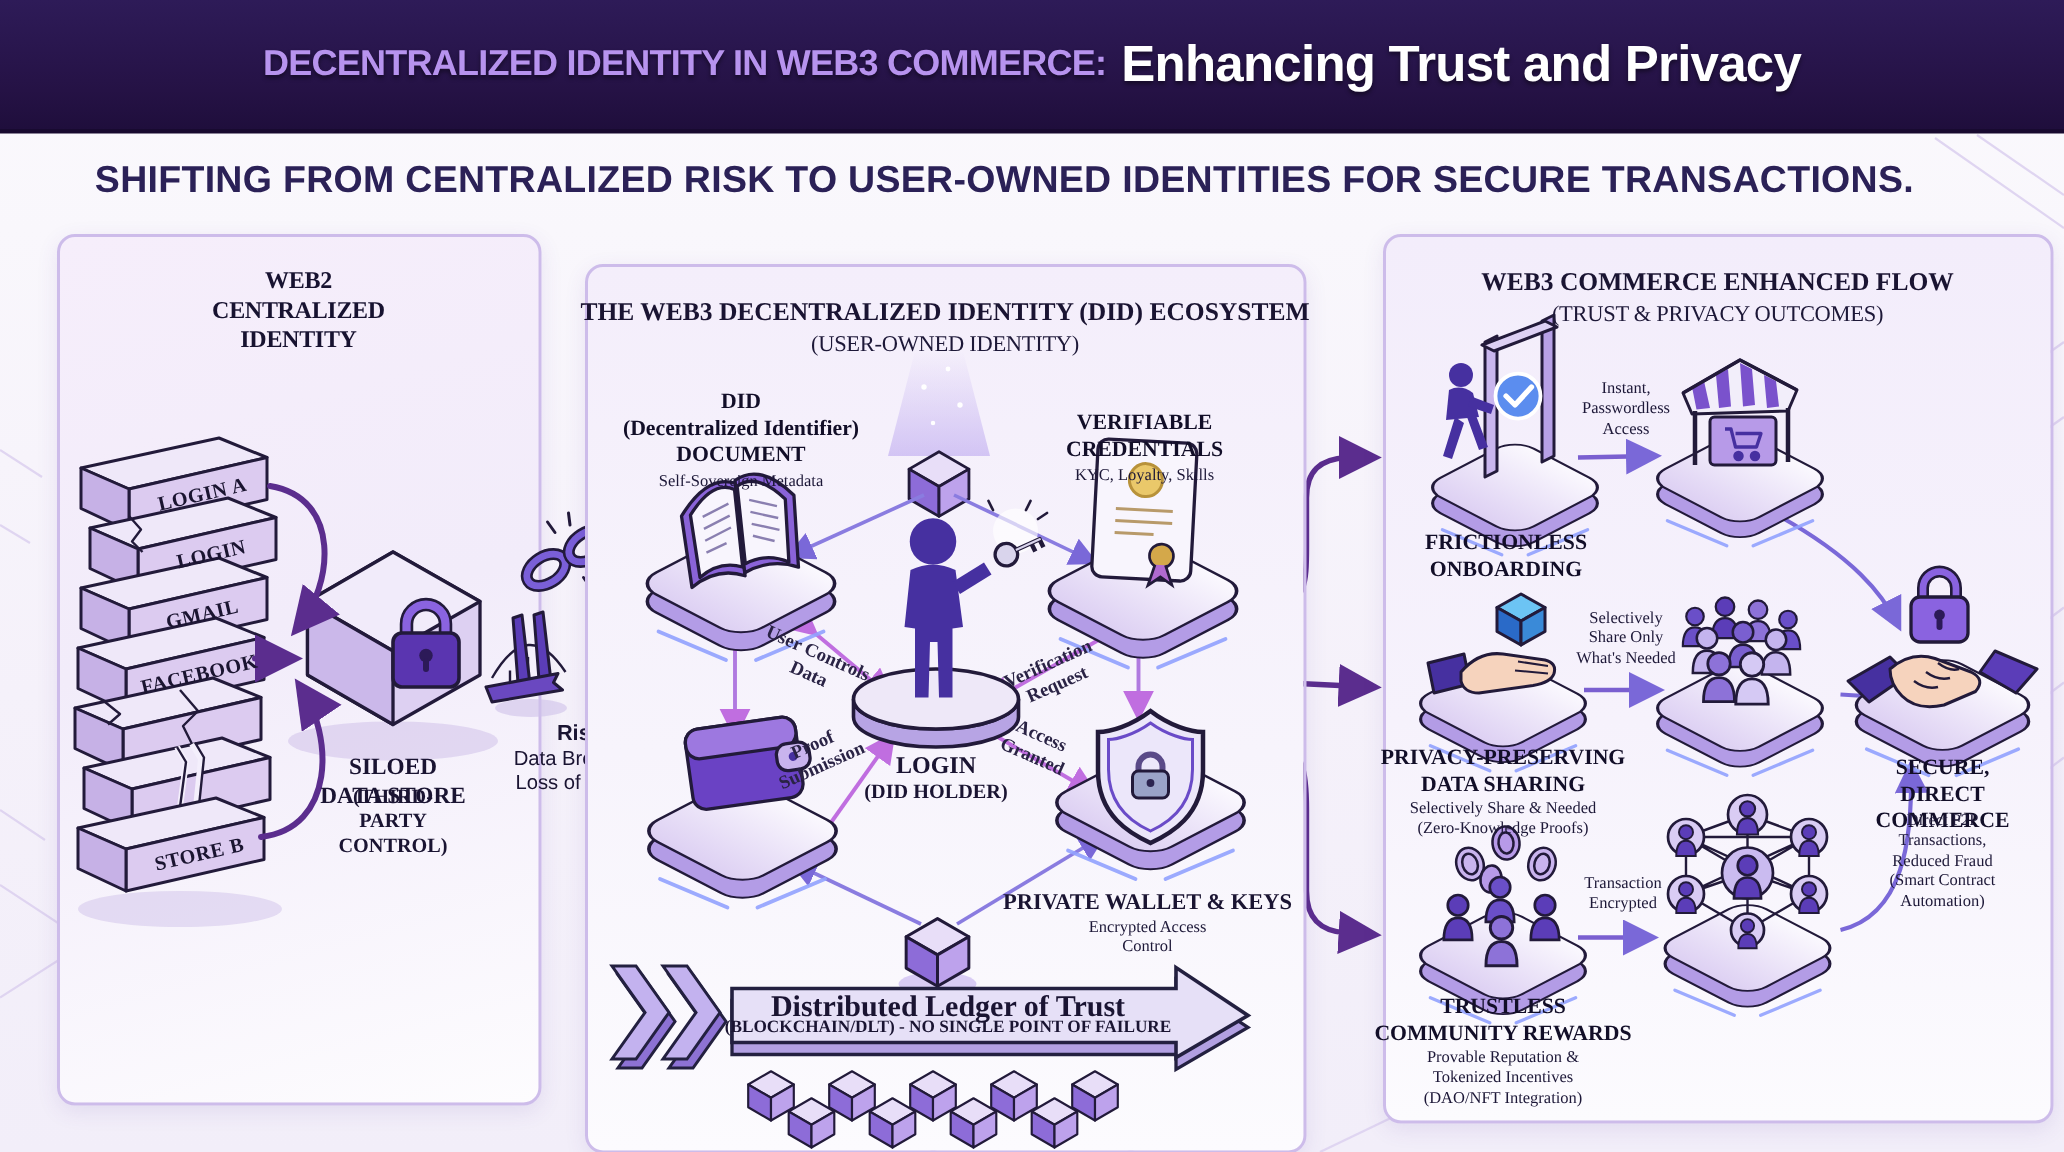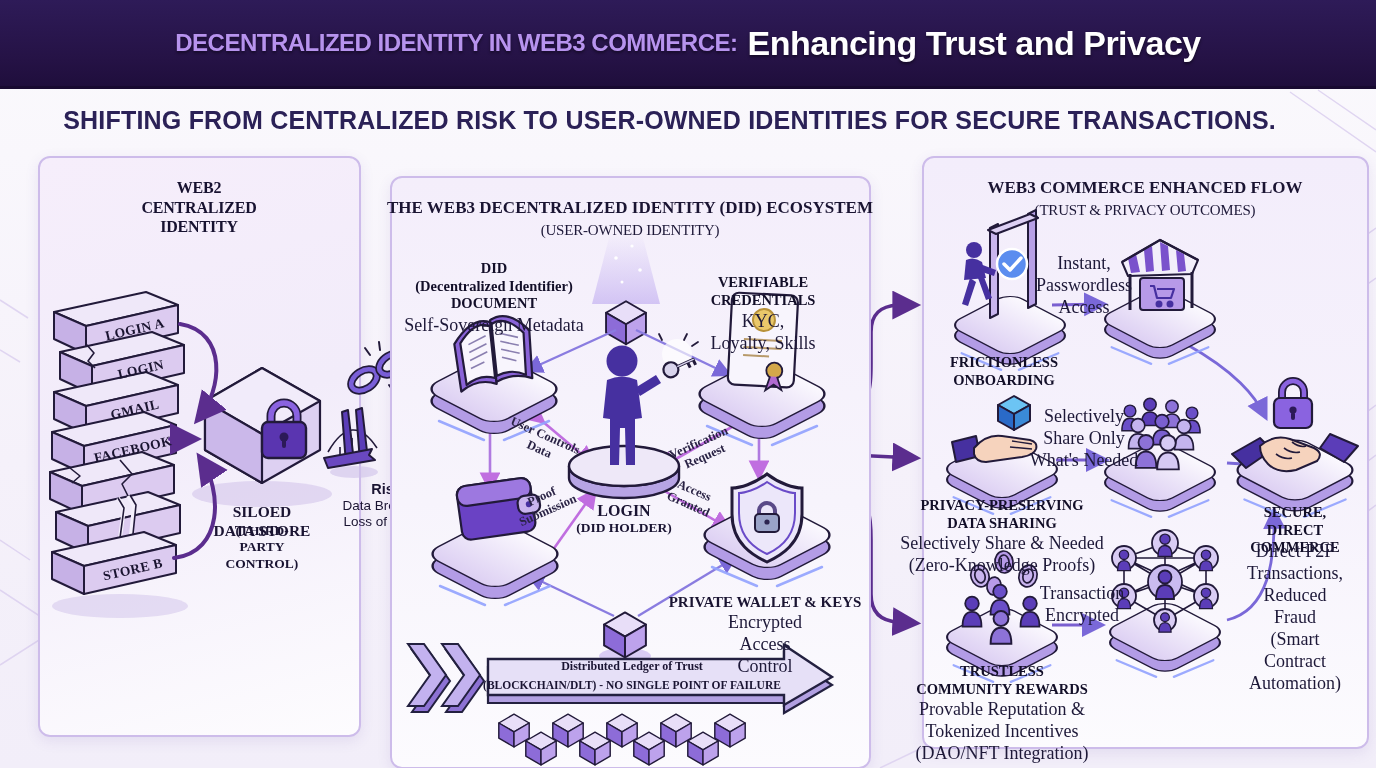--- a/index.html
+++ b/index.html
@@ -10,21 +10,21 @@
   .subt{position:absolute;left:0;top:106px;width:1276px;text-align:right;font-size:25px;font-weight:bold;color:#2b2157;letter-spacing:0.2px;}
   .panel{position:absolute;border:2px solid #cdbcea;border-radius:12px;box-shadow:0 4px 14px rgba(90,60,160,.10);font-family:Liberation Serif, serif;}
   .panel.p-left{left:38px;top:156px;width:319px;height:577px;background:linear-gradient(165deg,#f6eefb 0%,#f2ecfa 45%,#fdfcfe 100%);}
   .panel.p-mid{left:390px;top:156px;width:477px;height:589px;background:linear-gradient(180deg,#f4eefb 0%,#f7f4fc 55%,#fcfbfe 100%);margin-top:20px;}
   .panel.p-right{left:899px;top:156px;width:443px;height:589px;background:linear-gradient(180deg,#f3edfb 0%,#f6f2fc 55%,#fcfbfe 100%);margin-left:23px;}
   .ov{position:absolute;transform:translateX(-50%);text-align:center;color:#1a1432;white-space:pre-line;line-height:1.22;}
   .rot{transform:translate(-50%,-50%) rotate(var(--r));}
   .pt{font-size:16px;font-weight:bold;color:#171230;letter-spacing:-0.2px;}
   .ps{font-size:14px;color:#1d1838;letter-spacing:-0.2px;}
   .lbl{font-size:14.5px;font-weight:bold;color:#120e28;}
-  .sm{font-size:18px;color:#1d1838;}
+  .sm{font-size:11px;color:#1d1838;}
   .boxlbl{font-size:13.5px;font-weight:bold;color:#1a1430;letter-spacing:0.4px;transform:translate(-50%,-50%) rotate(-13deg);}
   svg{position:absolute;left:0;top:0;overflow:visible;}
   .nop{pointer-events:none;}
 </style>
 </head>
 <body>
 
 <div class="canvas">
 
   <svg class="nop" width="1376" height="768" viewBox="0 0 1376 768">
@@ -344,21 +344,21 @@
     <div class="ov" style="left:373px;top:415px;font-size:15px;font-weight:bold;white-space:nowrap;">PRIVATE WALLET &amp; KEYS</div>
     <div class="ov sm" style="left:373px;top:434px;">Encrypted Access Control</div>
     <div class="ov rot" style="left:150px;top:265px;--r:24deg;font-size:12.5px;font-weight:bold;color:#2a2345;">User Controls
 Data</div>
     <div class="ov rot" style="left:310px;top:272px;--r:-24deg;font-size:12.5px;font-weight:bold;color:#2a2345;">Verification
 Request</div>
     <div class="ov rot" style="left:153px;top:326px;--r:-24deg;font-size:12.5px;font-weight:bold;color:#2a2345;">Proof
 Submission</div>
     <div class="ov rot" style="left:299px;top:320px;--r:24deg;font-size:12.5px;font-weight:bold;color:#2a2345;">Access
 Granted</div>
-    <div class="ov" style="left:240px;top:481px;font-size:12px;font-weight:bold;white-space:nowrap;text-align:center;">Distributed Ledger of Trust</div>
+    <div class="ov" style="left:240px;top:481px;font-size:20px;font-weight:bold;white-space:nowrap;text-align:center;">Distributed Ledger of Trust</div>
     <div class="ov" style="left:240px;top:500px;font-size:11.5px;font-weight:bold;white-space:nowrap;">(BLOCKCHAIN/DLT) - NO SINGLE POINT OF FAILURE</div>
   </div>
 
   <div class="panel p-right">
     <svg class="nop" width="443" height="589" viewBox="0 0 443 589">
 
       <g fill="none" stroke="#7a5fd0" stroke-width="3">
         <path d="M 128,147 L 178,146" marker-end="url(#mk-mid)"></path>
         <path d="M 132,302 L 180,302" marker-end="url(#mk-mid)"></path>
         <path d="M 128,467 L 176,467" marker-end="url(#mk-mid)"></path>

